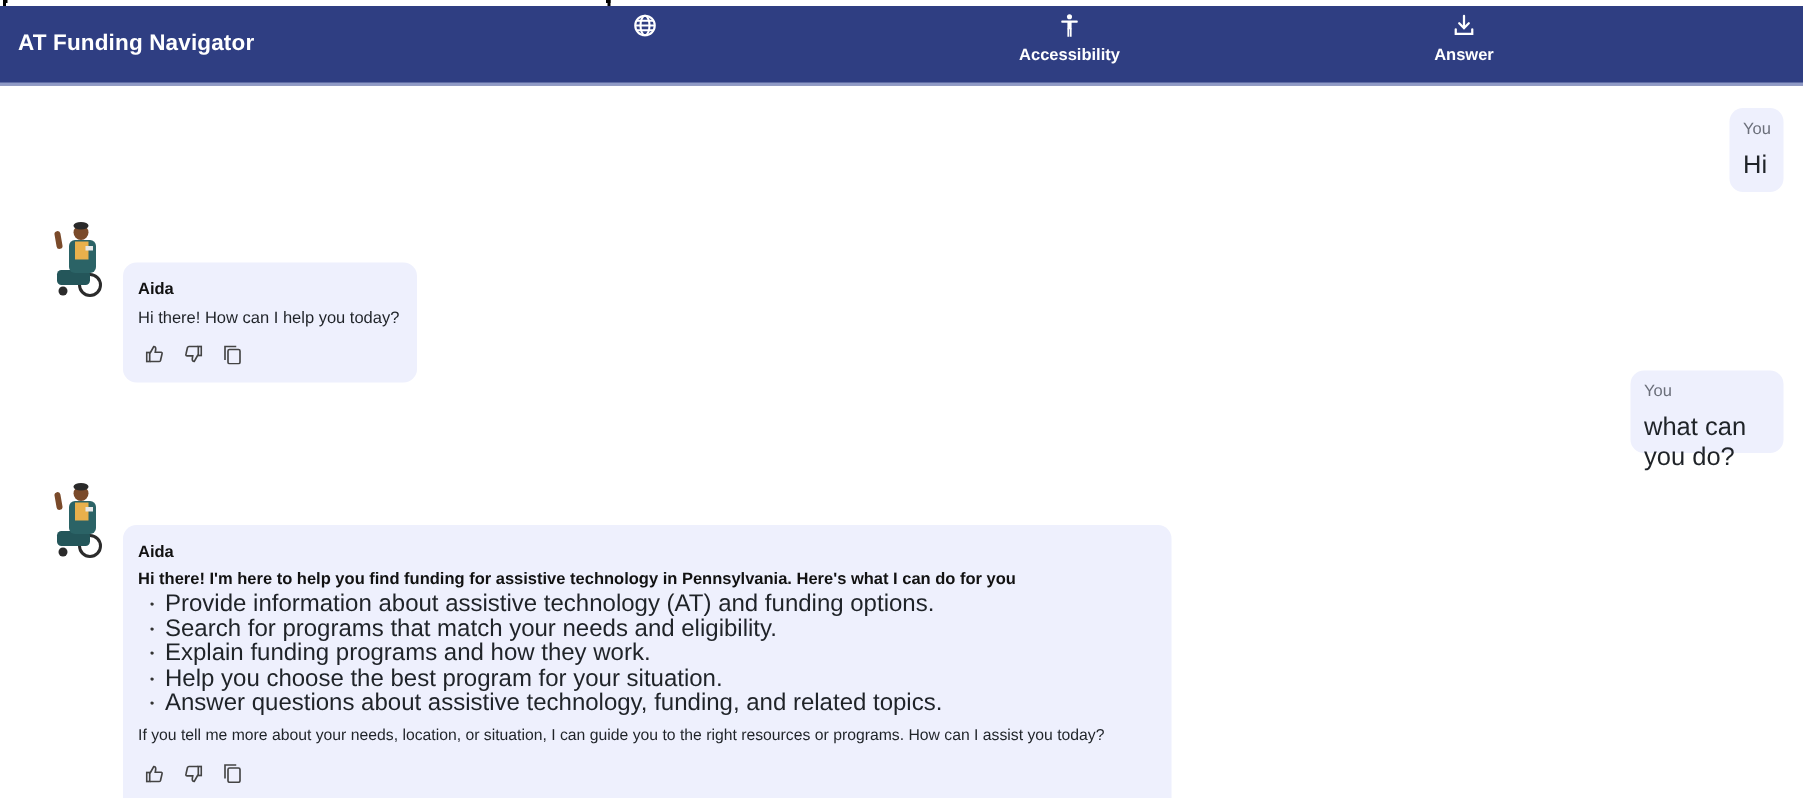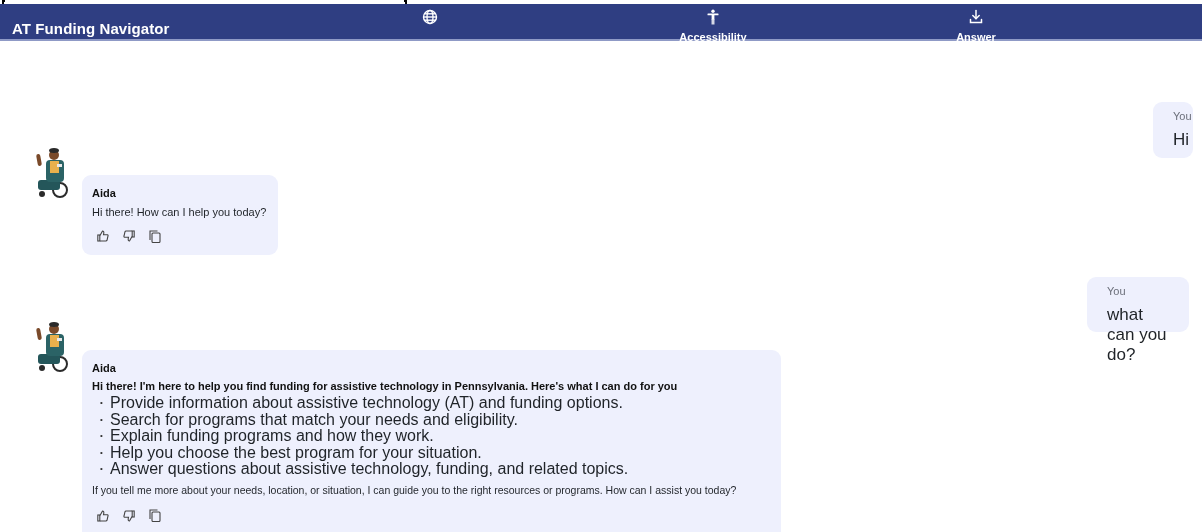--- a/index.html
+++ b/index.html
@@ -4,31 +4,31 @@
 <style>
   * { box-sizing: border-box; margin: 0; padding: 0; }
   html, body { width: 1202px; height: 532px; overflow: hidden; background: #ffffff; }
   body { font-family: "Liberation Sans", "DejaVu Sans", sans-serif; color: #1f2328; position: relative; }
 
   .top-strip { position: absolute; left: 0; top: 0; width: 1202px; height: 4px; background: #ffffff; }
   .top-strip .br { position: absolute; top: 0; width: 3px; height: 4px; border-top: 2px solid #000; }
   .top-strip .br.l { left: 2px; border-left: 2px solid #000; }
   .top-strip .br.r { left: 404px; border-right: 2px solid #000; }
 
-  .header { position: absolute; left: 0; top: 4px; width: 1202px; height: 37px; background: #2f3e82; border-bottom: 2px solid #8f9ac6; }
+  .header { position: absolute; left: 0; top: 4px; width: 1202px; height: 53px; background: #2f3e82; border-bottom: 2px solid #8f9ac6; }
   .app-title { position: absolute; left: 12px; top: 16px; font-size: 15px; font-weight: bold; color: #ffffff; letter-spacing: 0.1px; }
   .nav-item { position: absolute; top: 5px; width: 140px; display: flex; flex-direction: column; align-items: center; color: #ffffff; cursor: pointer; }
   .nav-item .ico { width: 16px; height: 16px; display: block; }
   .nav-item .lbl { margin-top: 6px; font-size: 11px; font-weight: bold; }
   .nav-lang { left: 360px; gap: 33px; }
   .nav-acc { left: 643px; align-items: center; }
   .nav-exp { left: 906px; }
 
   .bubble { position: absolute; background: #eef0fd; border-radius: 9px; }
-  .user-bubble { padding: 8px 20px; font-size: 11px; margin-top: 30px; }
+  .user-bubble { padding: 8px 9px; font-size: 11px; }
   .user-bubble .who { color: #6b6f7a; font-size: 11px; }
   .user-bubble .msg { color: #1f2328; margin-top: 8px; font-size: 17px; }
 
   .bot-bubble { padding: 12px 10px 10px 10px; margin-top: 28px; }
   .bot-bubble .who { font-weight: bold; font-size: 11px; color: #111; }
   .bot-bubble .msg { font-size: 11px; color: #1f2328; margin-top: 6px; line-height: 14px; }
   .bot-bubble .msg-bold { font-weight: bold; font-size: 11px; margin-top: 6px; color: #111; }
   .bot-bubble ul { list-style: none; margin-top: 3px; padding-left: 8px; }
   .bot-bubble li { font-size: 16px; line-height: 16.5px; color: #1f2328; position: relative; padding-left: 10px; }
   .bot-bubble li::before { content: "\2022"; position: absolute; left: 0; color: #333; font-size: 8px; }

